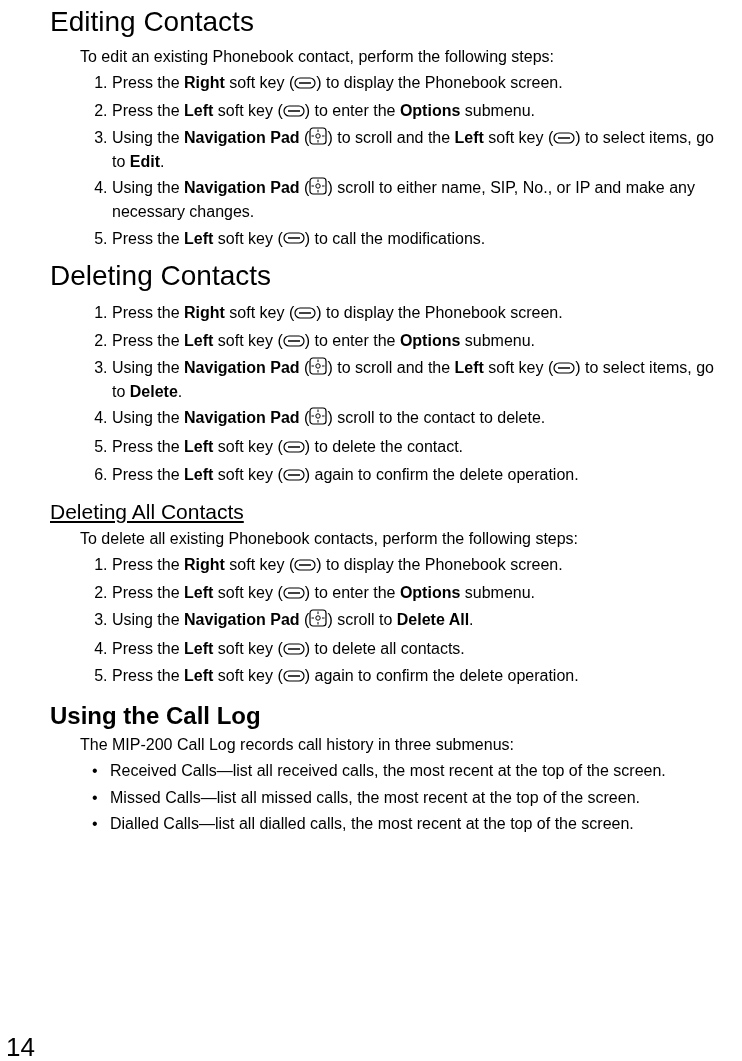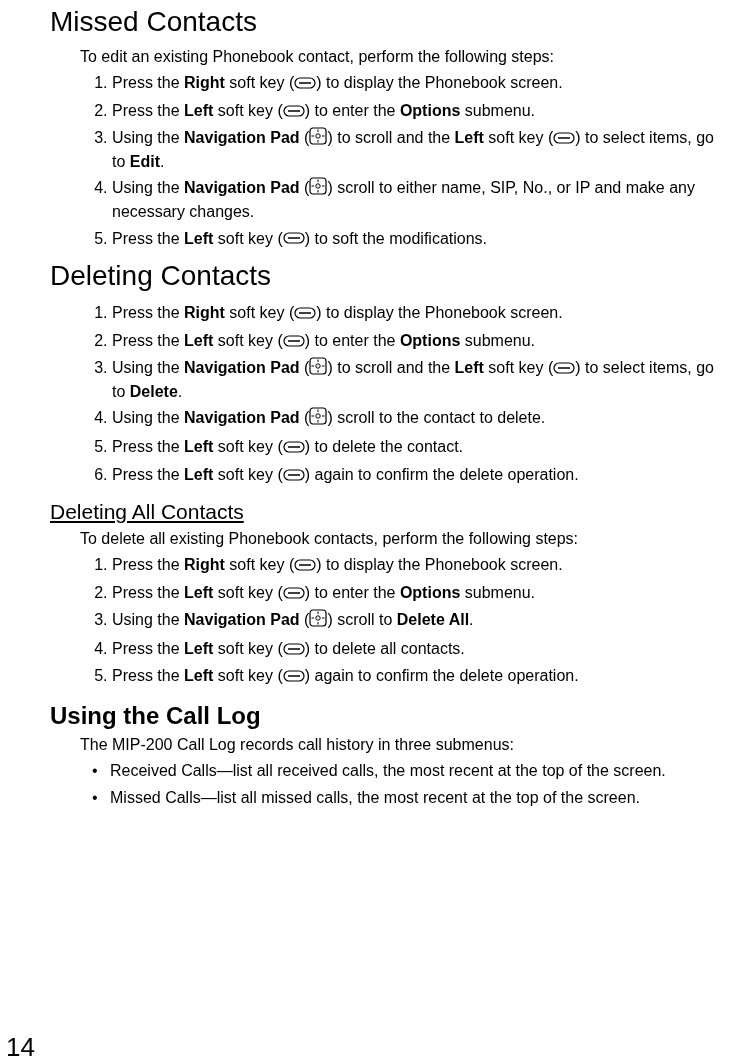--- a/index.html
+++ b/index.html
@@ -78,21 +78,21 @@
     min-height: 1061px;
     width: 742px;
   }
 </style>
 </head>
 <body>
 
 <div class="page-wrap">
 <div class="page">
 
-  <h1>Missed Contacts</h1>
+  <h1>Editing Contacts</h1>
   <p class="intro">To edit an existing Phonebook contact, perform the following steps:</p>
   <ol>
     <li>
       <span>Press the </span><b>Right</b><span> soft key (</span><span class="softkey-icon"><svg width="22" height="12" viewBox="0 0 22 12">
               <rect x="1" y="1" width="20" height="10" rx="5" ry="5" fill="none" stroke="#000" stroke-width="1.2"></rect>
               <line x1="5" y1="6" x2="17" y2="6" stroke="#000" stroke-width="1.5"></line>
             </svg></span><span>) to display the Phonebook screen.</span>
     </li>
     <li>
       <span>Press the </span><b>Left</b><span> soft key (</span><span class="softkey-icon"><svg width="22" height="12" viewBox="0 0 22 12">
@@ -120,21 +120,21 @@
               <line x1="9" y1="2.5" x2="9" y2="5" stroke="#000" stroke-width="1"></line>
               <line x1="9" y1="13" x2="9" y2="15.5" stroke="#000" stroke-width="1"></line>
               <line x1="2.5" y1="9" x2="5" y2="9" stroke="#000" stroke-width="1"></line>
               <line x1="13" y1="9" x2="15.5" y2="9" stroke="#000" stroke-width="1"></line>
             </svg></span><span>) scroll to either name, SIP, No., or IP and make any necessary changes.</span>
     </li>
     <li>
       <span>Press the </span><b>Left</b><span> soft key (</span><span class="softkey-icon"><svg width="22" height="12" viewBox="0 0 22 12">
               <rect x="1" y="1" width="20" height="10" rx="5" ry="5" fill="none" stroke="#000" stroke-width="1.2"></rect>
               <line x1="5" y1="6" x2="17" y2="6" stroke="#000" stroke-width="1.5"></line>
-            </svg></span><span>) to soft the modifications.</span>
+            </svg></span><span>) to call the modifications.</span>
     </li>
   </ol>
 
   <h1>Deleting Contacts</h1>
   <ol>
     <li>
       <span>Press the </span><b>Right</b><span> soft key (</span><span class="softkey-icon"><svg width="22" height="12" viewBox="0 0 22 12">
               <rect x="1" y="1" width="20" height="10" rx="5" ry="5" fill="none" stroke="#000" stroke-width="1.2"></rect>
               <line x1="5" y1="6" x2="17" y2="6" stroke="#000" stroke-width="1.5"></line>
             </svg></span><span>) to display the Phonebook screen.</span>
@@ -219,17 +219,18 @@
               <line x1="5" y1="6" x2="17" y2="6" stroke="#000" stroke-width="1.5"></line>
             </svg></span><span>) again to confirm the delete operation.</span>
     </li>
   </ol>
 
   <h3 class="bold">Using the Call Log</h3>
   <p class="intro">The MIP-200 Call Log records call history in three submenus:</p>
   <ul>
     <li>Received Calls—list all received calls, the most recent at the top of the screen.</li>
     <li>Missed Calls—list all missed calls, the most recent at the top of the screen.</li>
+    <li>Dialled Calls—list all dialled calls, the most recent at the top of the screen.</li>
   </ul>
 
 </div>
 <div class="page-number">14</div>
 </div>
 
 </body></html>

